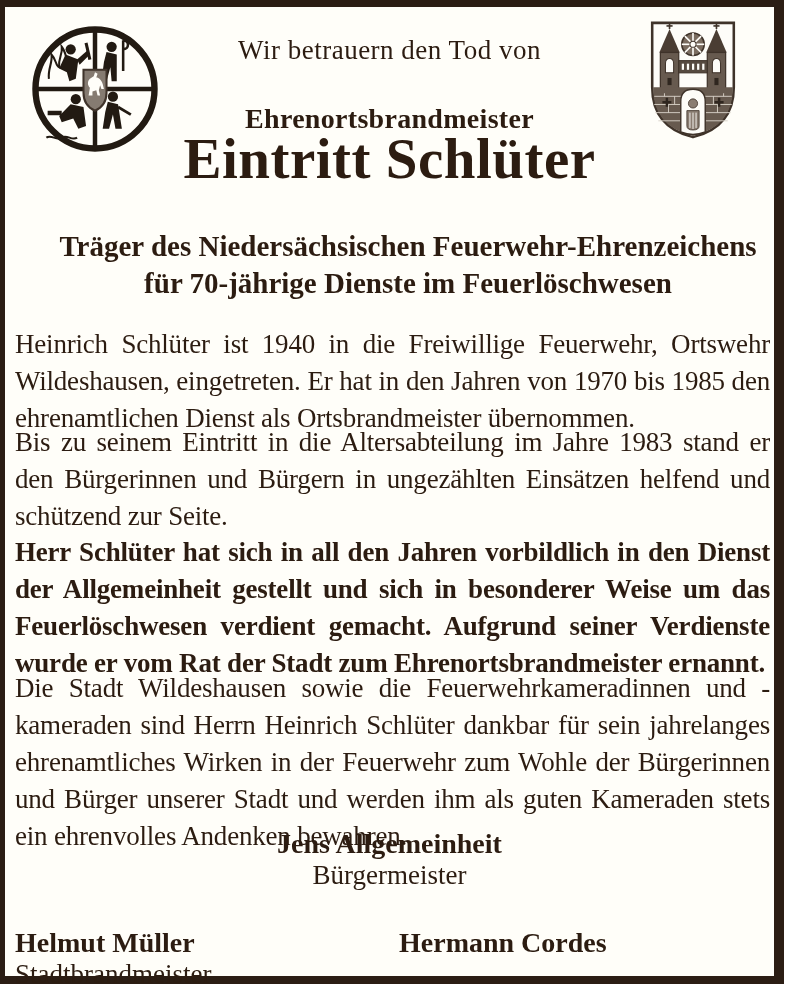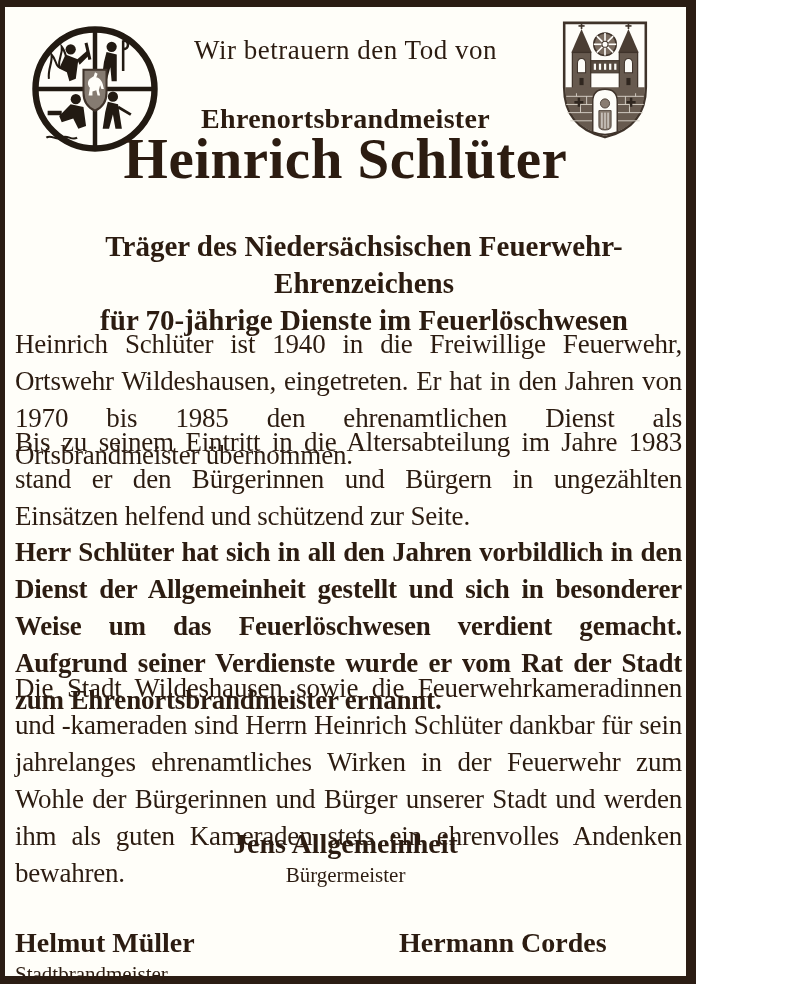--- a/index.html
+++ b/index.html
@@ -1,19 +1,19 @@
 <!DOCTYPE html>
 <html><head>
 <meta charset="utf-8">
 <style>
   html, body { margin: 0; padding: 0; background: #fff; }
   body { width: 800px; height: 984px; overflow: hidden; }
   .page {
     position: relative;
-    width: 696px; height: 984px;
+    width: 784px; height: 984px;
     box-sizing: border-box;
     background: #fffef9;
     border-style: solid;
     border-color: #2b1d14;
     border-width: 7px 10px 8px 5px;
     font-family: "Liberation Serif", "DejaVu Serif", serif;
     color: #2c1c11;
   }
   .abs { position: absolute; }
   .center { text-align: center; left: 0; right: 0; }
@@ -34,21 +34,21 @@
     letter-spacing: -0.2px;
     margin: 0;
   }
   .p1 { top: 307px; margin-top: 12px; }
   .p2 { top: 417px; }
   .p3 { top: 527px; font-weight: bold; }
   .p4 { top: 663px; }
 
   .sig-center { top: 820px; }
   .sig-name  { font-size: 28px; font-weight: bold; line-height: 33px; }
-  .sig-title { font-size: 21px; line-height: 30px; }
+  .sig-title { font-size: 27px; line-height: 30px; }
 
   .sig-row { top: 900px; left: 10px; right: 4px; height: 62px; margin-top: 19px; }
   .sig-left  { position: absolute; left: 0; top: 0; text-align: left; }
   .sig-right { position: absolute; left: 384px; top: 0; text-align: left; }
 
   svg { display: block; }
 </style>
 </head>
 <body>
 
@@ -144,21 +144,21 @@
       <g stroke="#fdfcf8" stroke-width="0.9">
         <line x1="47" y1="93" x2="47" y2="108"></line>
           <line x1="50" y1="93" x2="50" y2="109"></line>
         <line x1="53" y1="93" x2="53" y2="108"></line>
       </g>
     </svg>
   </div>
 
   <div class="abs center intro">Wir betrauern den Tod von</div>
   <div class="abs center pretitle">Ehrenortsbrandmeister</div>
-  <div class="abs center deceased">Heinrich Schlüter</div>
+  <div class="abs center deceased">Eintritt Schlüter</div>
 
   <div class="abs center honor">
     <div>Träger des Niedersächsischen Feuerwehr-Ehrenzeichens</div>
     <div>für 70-jährige Dienste im Feuerlöschwesen</div>
   </div>
 
   <p class="abs para p1">Heinrich Schlüter ist 1940 in die Freiwillige Feuerwehr, Ortswehr Wildeshausen, eingetreten. Er hat in den Jahren von 1970 bis 1985 den ehrenamtlichen Dienst als Ortsbrandmeister übernommen.</p>
   <p class="abs para p2">Bis zu seinem Eintritt in die Altersabteilung im Jahre 1983 stand er den Bürgerinnen und Bürgern in ungezählten Einsätzen helfend und schützend zur Seite.</p>
   <p class="abs para p3">Herr Schlüter hat sich in all den Jahren vorbildlich in den Dienst der Allgemeinheit gestellt und sich in besonderer Weise um das Feuerlöschwesen verdient gemacht. Aufgrund seiner Verdienste wurde er vom Rat der Stadt zum Ehrenortsbrandmeister ernannt.</p>
   <p class="abs para p4">Die Stadt Wildeshausen sowie die Feuerwehrkameradinnen und -kameraden sind Herrn Heinrich Schlüter dankbar für sein jahrelanges ehrenamtliches Wirken in der Feuerwehr zum Wohle der Bürgerinnen und Bürger unserer Stadt und werden ihm als guten Kameraden stets ein ehrenvolles Andenken bewahren.</p>

